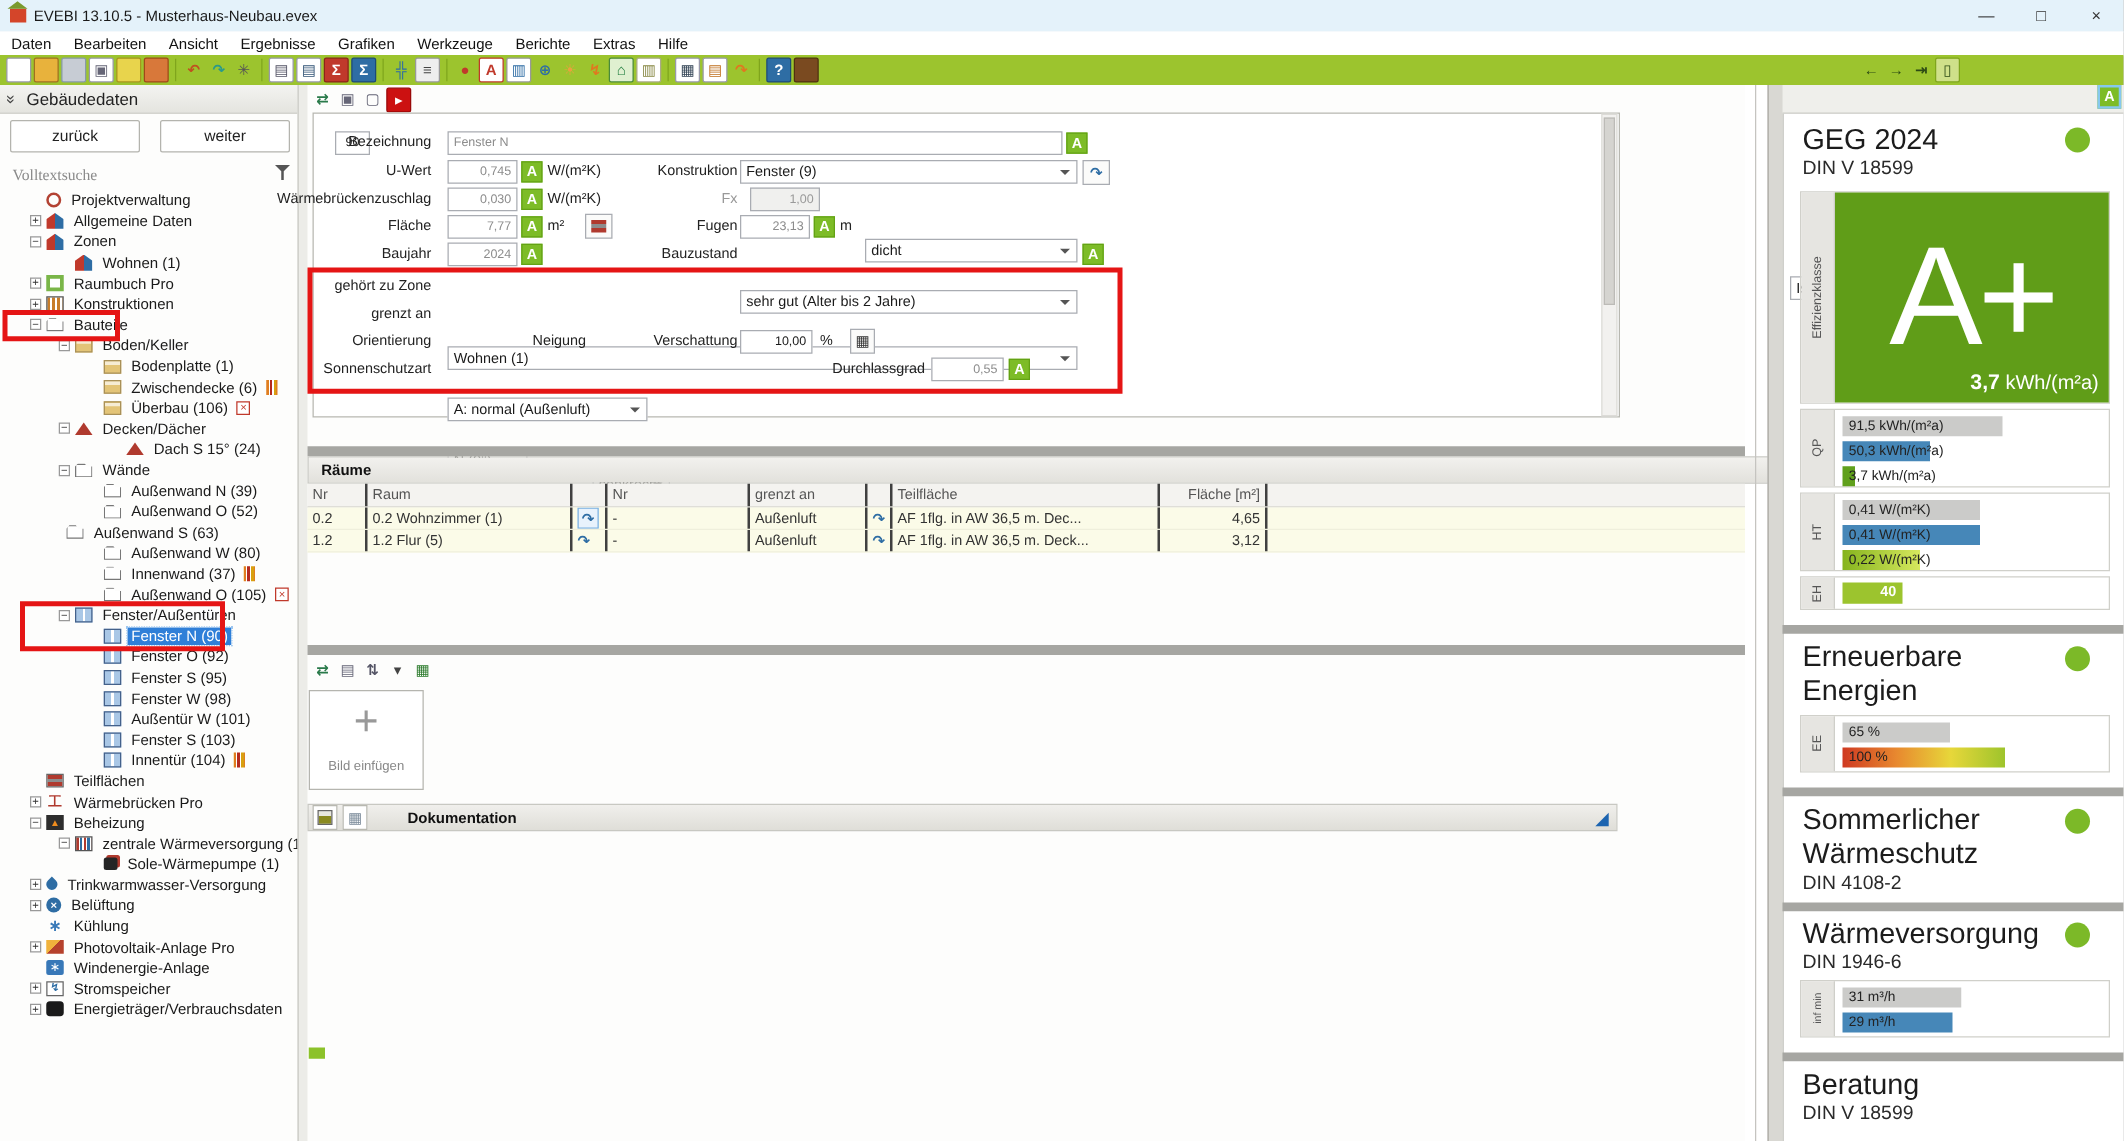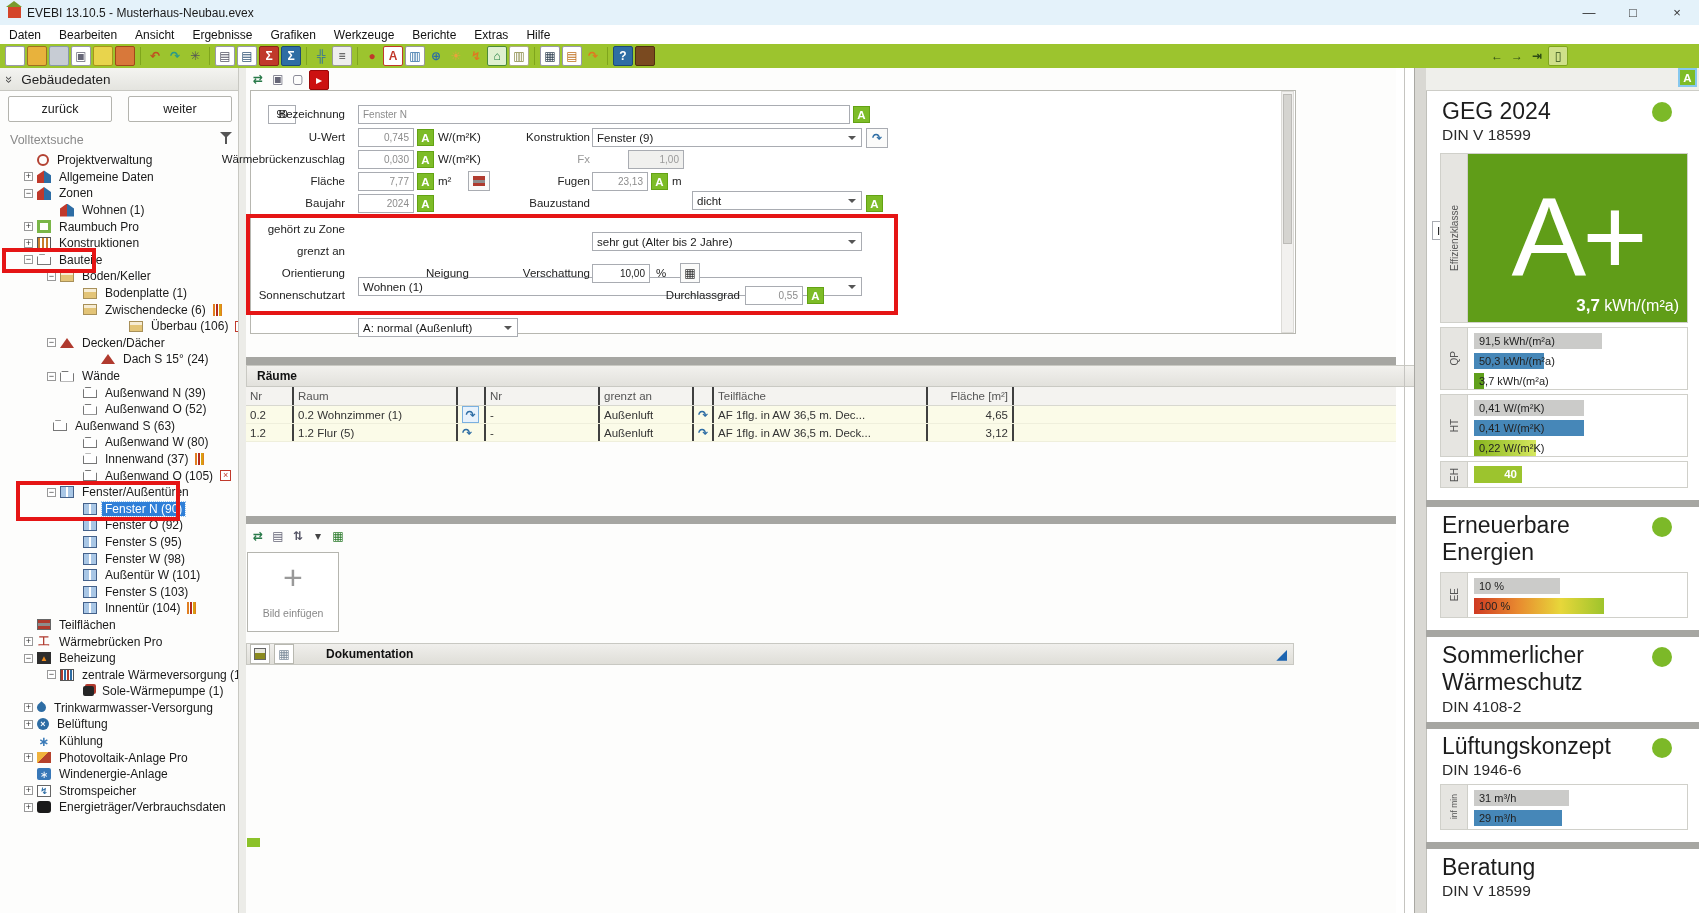--- a/index.html
+++ b/index.html
@@ -25,21 +25,21 @@
   .tbsep{width:1px;height:18px;background:#7fa51c;margin:0 4px;flex:none;}
   .tbright{margin-left:auto;display:flex;align-items:center;margin-right:130px;}
   
   .sidebar{left:0;top:68px;width:238px;height:845px;background:#fdfdfc;}
   .sbheader{left:0;top:68px;width:238px;height:22px;background:linear-gradient(#f4f4f1,#e4e4df);
             border-bottom:1px solid #c6c6c0;display:flex;align-items:center;font-size:13.5px;color:#222;}
   .sbchev{display:inline-block;transform:rotate(90deg);margin:0 8px 0 6px;color:#444;font-size:13px;}
   .sbbtn{position:absolute;height:24px;width:102px;top:96px;background:#fff;border:1px solid #b4b4ae;border-radius:2px;
          font-size:12.5px;color:#222;display:flex;align-items:center;justify-content:center;}
   .search{position:absolute;left:8px;top:130px;width:200px;height:18px;border:none;outline:none;
-          font-size:12.5px;color:#444;background:transparent;font-family:Liberation Sans, sans-serif;}
+          font-size:12.5px;color:#444;background:transparent;font-family:Liberation Serif, serif;}
   .search::placeholder{color:#8a8a8a;}
   .funnel{position:absolute;left:219px;top:131px;width:14px;height:14px;}
   .funnel::before{content:"";position:absolute;left:1px;top:1px;border-left:6px solid transparent;
           border-right:6px solid transparent;border-top:6px solid #555;}
   .funnel::after{content:"";position:absolute;left:6px;top:6px;width:2px;height:7px;background:#555;}
   .tree{position:absolute;left:16px;top:152px;width:238px;}
   .trow{display:flex;align-items:center;height:16.6px;font-size:12px;color:#1a1a1a;white-space:nowrap;}
   .texp{width:9px;height:9px;border:1px solid #999;background:#fff;font-size:9px;line-height:7px;
         text-align:center;color:#333;margin-right:4px;flex:none;box-sizing:border-box;}
   .tspace{width:13px;flex:none;}
@@ -271,21 +271,21 @@
         <span class="tspace"></span>
         <span class="ti ic-floor"></span>
         <span class="tlabel">Bodenplatte (1)</span>
       </div>
       <div class="trow" style="padding-left: 54px;">
         <span class="tspace"></span>
         <span class="ti ic-floor"></span>
         <span class="tlabel">Zwischendecke (6)</span>
         <span class="tbadge-stripes"></span>
       </div>
-      <div class="trow" style="padding-left: 54px; margin-left: 46px;">
+      <div class="trow" style="padding-left: 54px;">
         <span class="tspace"></span>
         <span class="ti ic-floor"></span>
         <span class="tlabel">Überbau (106)</span>
         <span class="tbadge-x">×</span>
       </div>
       <div class="trow" style="padding-left: 31px;">
         <span class="texp">−</span>
         <span class="ti ic-roof"></span>
         <span class="tlabel">Decken/Dächer</span>
       </div>
@@ -464,21 +464,21 @@
   <div class="abs dd" style="left:592px;top:128px;width:270px;height:19px;">Fenster (9)</div>
   <div class="abs sqbtn" style="left:866px;top:128px;width:22px;height:20px;">
       <span class="curve">↷</span>
     </div>
 
   <div class="abs flabel" style="left:210px;top:153px;width:135px;">Wärmebrückenzuschlag</div>
   <div class="abs inp num" style="left:358px;top:150px;width:56px;height:19px;">0,030</div>
   <div class="abs abadge" style="left:417px;top:151px;">A</div>
   <div class="abs unit" style="left:438px;top:153px;">W/(m²K)</div>
   <div class="abs flabel dis" style="left:480px;top:153px;width:110px;">Fx</div>
-  <div class="abs inp num dis" style="left:628px;top:150px;width:56px;height:19px;">1,00</div>
+  <div class="abs inp num dis" style="left:600px;top:150px;width:56px;height:19px;">1,00</div>
 
   <div class="abs flabel" style="left:210px;top:175px;width:135px;">Fläche</div>
   <div class="abs inp num" style="left:358px;top:172px;width:56px;height:19px;">7,77</div>
   <div class="abs abadge" style="left:417px;top:173px;">A</div>
   <div class="abs unit" style="left:438px;top:175px;">m²</div>
   <div class="abs sqbtn" style="left:468px;top:171px;width:22px;height:20px;">
     <span style="width:12px;height:10px;background:linear-gradient(180deg,#b03a2e 0 35%,#8d8d8d 35% 65%,#b03a2e 65%);"></span>
     </div>
   <div class="abs flabel" style="left:480px;top:175px;width:110px;">Fugen</div>
   <div class="abs inp num" style="left:592px;top:172px;width:56px;height:19px;">23,13</div>
@@ -670,37 +670,37 @@
   <div class="abs rptitle" style="left:1442px;top:512px;">Erneuerbare</div>
   <div class="abs rptitle" style="left:1442px;top:539px;">Energien</div>
   <div class="abs circle" style="left:1652px;top:517px;"></div>
   <div class="abs block" style="left:1440px;top:572px;width:248px;height:46px;">
     <div class="strip">
         <span class="vtext">EE</span>
       </div>
     <div class="barsarea">
         <div class="bar-row">
           <div class="bar-fill c-req" style="width: 86px;"></div>
-          <div class="bar-text">10 %</div>
+          <div class="bar-text">65 %</div>
         </div>
         <div class="bar-row">
           <div class="bar-fill c-scale" style="width: 130px;"></div>
           <div class="bar-text">100 %</div>
         </div>
       </div>
   </div>
 
   <div class="abs band" style="left:1426px;top:630px;width:273px;height:7px;"></div>
   <div class="abs rptitle" style="left:1442px;top:642px;">Sommerlicher</div>
   <div class="abs rptitle" style="left:1442px;top:669px;">Wärmeschutz</div>
   <div class="abs rpsub" style="left:1442px;top:698px;">DIN 4108-2</div>
   <div class="abs circle" style="left:1652px;top:647px;"></div>
 
   <div class="abs band" style="left:1426px;top:722px;width:273px;height:7px;"></div>
-  <div class="abs rptitle" style="left:1442px;top:733px;">Lüftungskonzept</div>
+  <div class="abs rptitle" style="left:1442px;top:733px;">Wärmeversorgung</div>
   <div class="abs rpsub" style="left:1442px;top:761px;">DIN 1946-6</div>
   <div class="abs circle" style="left:1652px;top:738px;"></div>
   <div class="abs block" style="left:1440px;top:784px;width:248px;height:46px;">
     <div class="strip">
         <span class="vtext" style="font-size:8.5px;">inf min</span>
       </div>
     <div class="barsarea">
         <div class="bar-row">
           <div class="bar-fill c-req" style="width: 95px;"></div>
           <div class="bar-text">31 m³/h</div>

